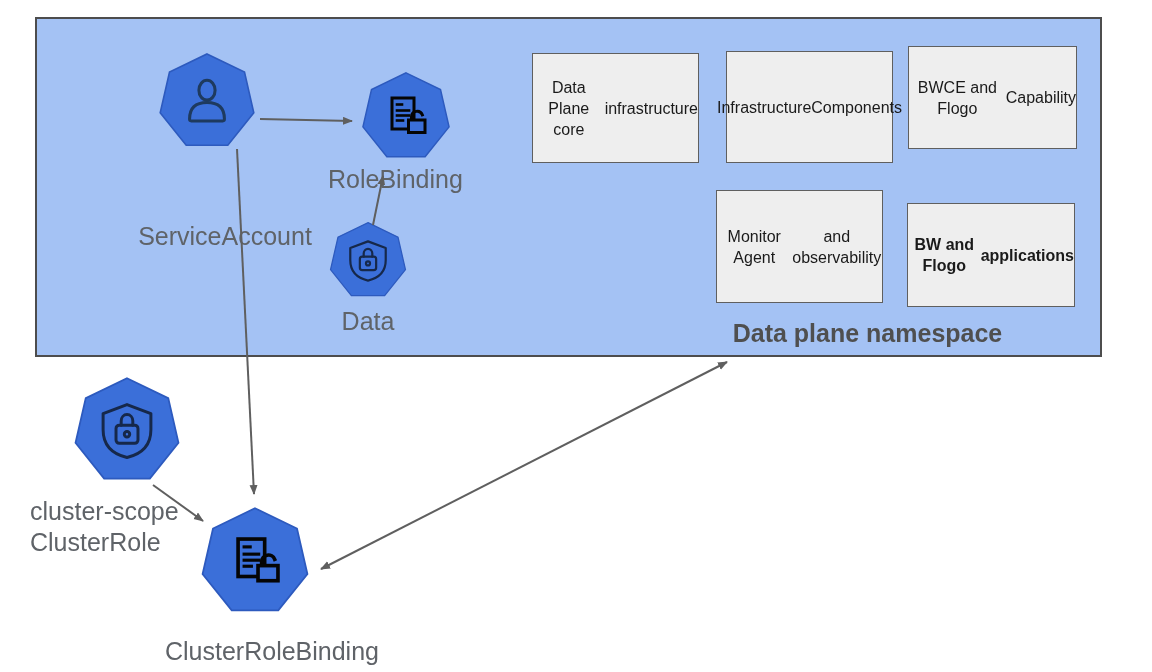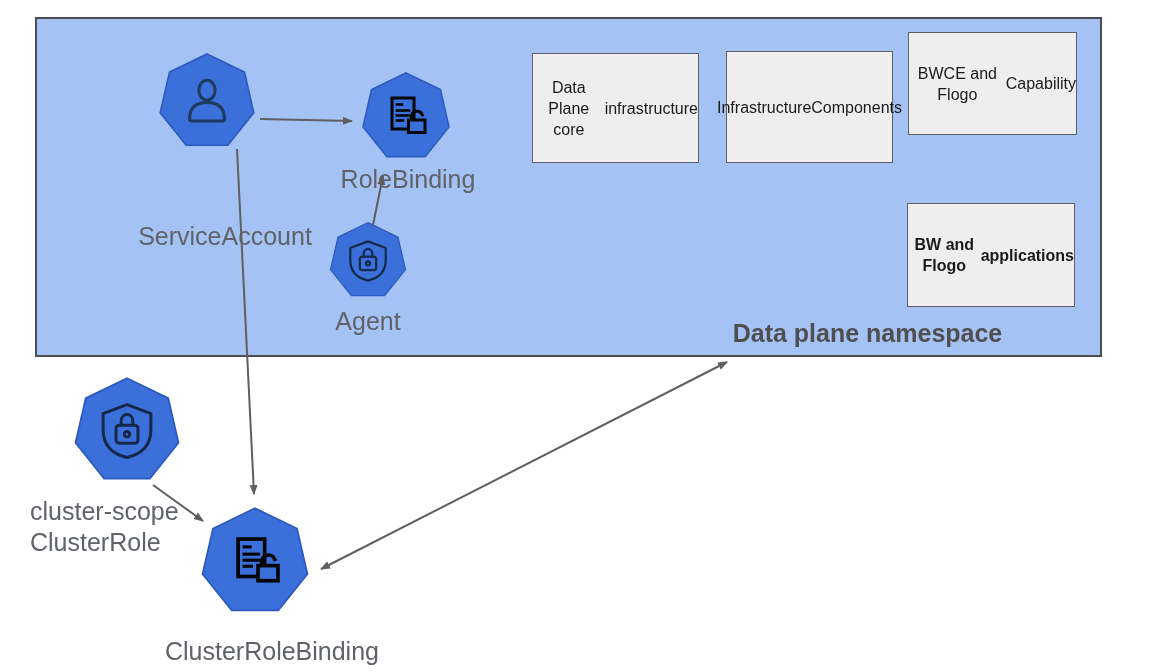--- a/index.html
+++ b/index.html
@@ -23,39 +23,39 @@
   
   .gray-box{
     position:absolute;box-sizing:border-box;
     background:var(--box-fill,#eeeeee);
     border:1px solid var(--box-border,#5f5f5f);
     display:flex;flex-direction:row;align-items:center;justify-content:center;
     font-size:16px;line-height:21px;color:var(--box-text,#1a1a1a);text-align:center;
   }
   #box-core{left:532px;top:53px;width:167px;height:110px;}
   #box-infra{left:726px;top:51px;width:167px;height:112px;}
-  #box-bwce{left:908px;top:32px;width:169px;height:103px;}
+  #box-bwce{left:908px;top:46px;width:169px;height:103px;}
   #box-monitor{left:716px;top:190px;width:167px;height:113px;}
   #box-bwapps{left:907px;top:203px;width:168px;height:104px;font-weight:bold;}
   
   .node{position:absolute;display:flex;align-items:center;justify-content:center;}
   .node .hept{position:absolute;left:0;top:0;width:100%;height:100%;}
   .node .glyph{position:relative;z-index:2;}
   #node-sa{left:157px;top:52px;width:100px;height:100px;}
   #node-rb{left:360px;top:71px;width:92px;height:92px;}
   #node-role{left:328px;top:221px;width:80px;height:80px;}
   #node-cr{left:72px;top:376px;width:110px;height:110px;}
   #node-crb{left:199px;top:506px;width:112px;height:112px;}
   
   .node-label{
     position:absolute;font-size:25px;line-height:31px;
     color:var(--label-text,#5f6368);white-space:nowrap;
   }
   #lbl-sa{left:117px;top:173px;width:216px;text-align:center;margin-top:48px;}
-  #lbl-rb{left:328px;top:164px;width:160px;text-align:center;}
+  #lbl-rb{left:328px;top:164px;width:160px;text-align:left;}
   #lbl-role{left:318px;top:306px;width:100px;text-align:center;}
   #lbl-cr{left:30px;top:496px;text-align:left;}
   #lbl-crb{left:152px;top:636px;width:240px;text-align:center;}
   
   #arrows{position:absolute;left:0;top:0;width:1152px;height:672px;z-index:5;pointer-events:none;}
 </style>
 </head>
 <body>
 
 <div id="canvas">
@@ -67,20 +67,24 @@
     <div>Data Plane core</div>
     <div>infrastructure</div>
   </div>
   <div class="gray-box" id="box-infra">
     <div>Infrastructure</div>
     <div>Components</div>
   </div>
   <div class="gray-box" id="box-bwce">
     <div>BWCE and Flogo</div>
     <div>Capability</div>
+  </div>
+  <div class="gray-box" id="box-monitor">
+    <div>Monitor Agent</div>
+    <div>and observability</div>
   </div>
   <div class="gray-box" id="box-bwapps">
     <div>BW and Flogo</div>
     <div>applications</div>
   </div>
 
   <svg id="arrows" viewBox="0 0 1152 672">
     <defs>
       <marker id="ah-end" markerWidth="12" markerHeight="10" refX="9" refY="4" orient="auto" markerUnits="userSpaceOnUse">
         <path d="M0,0 L10,4 L0,8 Z" fill="#5f5f5f"></path>
@@ -127,21 +131,21 @@
     <svg class="hept" viewBox="0 0 100 100">
       <polygon points="50,2 87.5,20.1 96.8,60.7 70.8,93.2 29.2,93.2 3.2,60.7 12.5,20.1" fill="#3b6fd9" stroke="#2d5abe" stroke-width="1.6"></polygon>
     </svg>
     <svg class="glyph" width="46" height="46" viewBox="0 0 48 48" fill="none" stroke="#16284a" stroke-width="2.3" stroke-linejoin="round" stroke-linecap="round">
       <path d="M24,3.5 L42.5,10.5 V23 C42.5,35.5 34.5,42 24,44.5 C13.5,42 5.5,35.5 5.5,23 V10.5 Z"></path>
       <rect x="15.5" y="19.5" width="17" height="14" rx="2.5"></rect>
       <path d="M19.5,19.5 V16.3 C19.5,13.4 21.5,11.3 24,11.3 C26.5,11.3 28.5,13.4 28.5,16.3 V19.5"></path>
       <circle cx="24" cy="26.5" r="2.1"></circle>
     </svg>
   </div>
-  <div class="node-label" id="lbl-role">Agent</div>
+  <div class="node-label" id="lbl-role">Data</div>
 
   <div class="node" id="node-cr">
     <svg class="hept" viewBox="0 0 100 100">
       <polygon points="50,2 87.5,20.1 96.8,60.7 70.8,93.2 29.2,93.2 3.2,60.7 12.5,20.1" fill="#3b6fd9" stroke="#2d5abe" stroke-width="1.6"></polygon>
     </svg>
     <svg class="glyph" width="62" height="62" viewBox="0 0 48 48" fill="none" stroke="#16284a" stroke-width="2.3" stroke-linejoin="round" stroke-linecap="round">
       <path d="M24,3.5 L42.5,10.5 V23 C42.5,35.5 34.5,42 24,44.5 C13.5,42 5.5,35.5 5.5,23 V10.5 Z"></path>
       <rect x="15.5" y="19.5" width="17" height="14" rx="2.5"></rect>
       <path d="M19.5,19.5 V16.3 C19.5,13.4 21.5,11.3 24,11.3 C26.5,11.3 28.5,13.4 28.5,16.3 V19.5"></path>
       <circle cx="24" cy="26.5" r="2.1"></circle>

